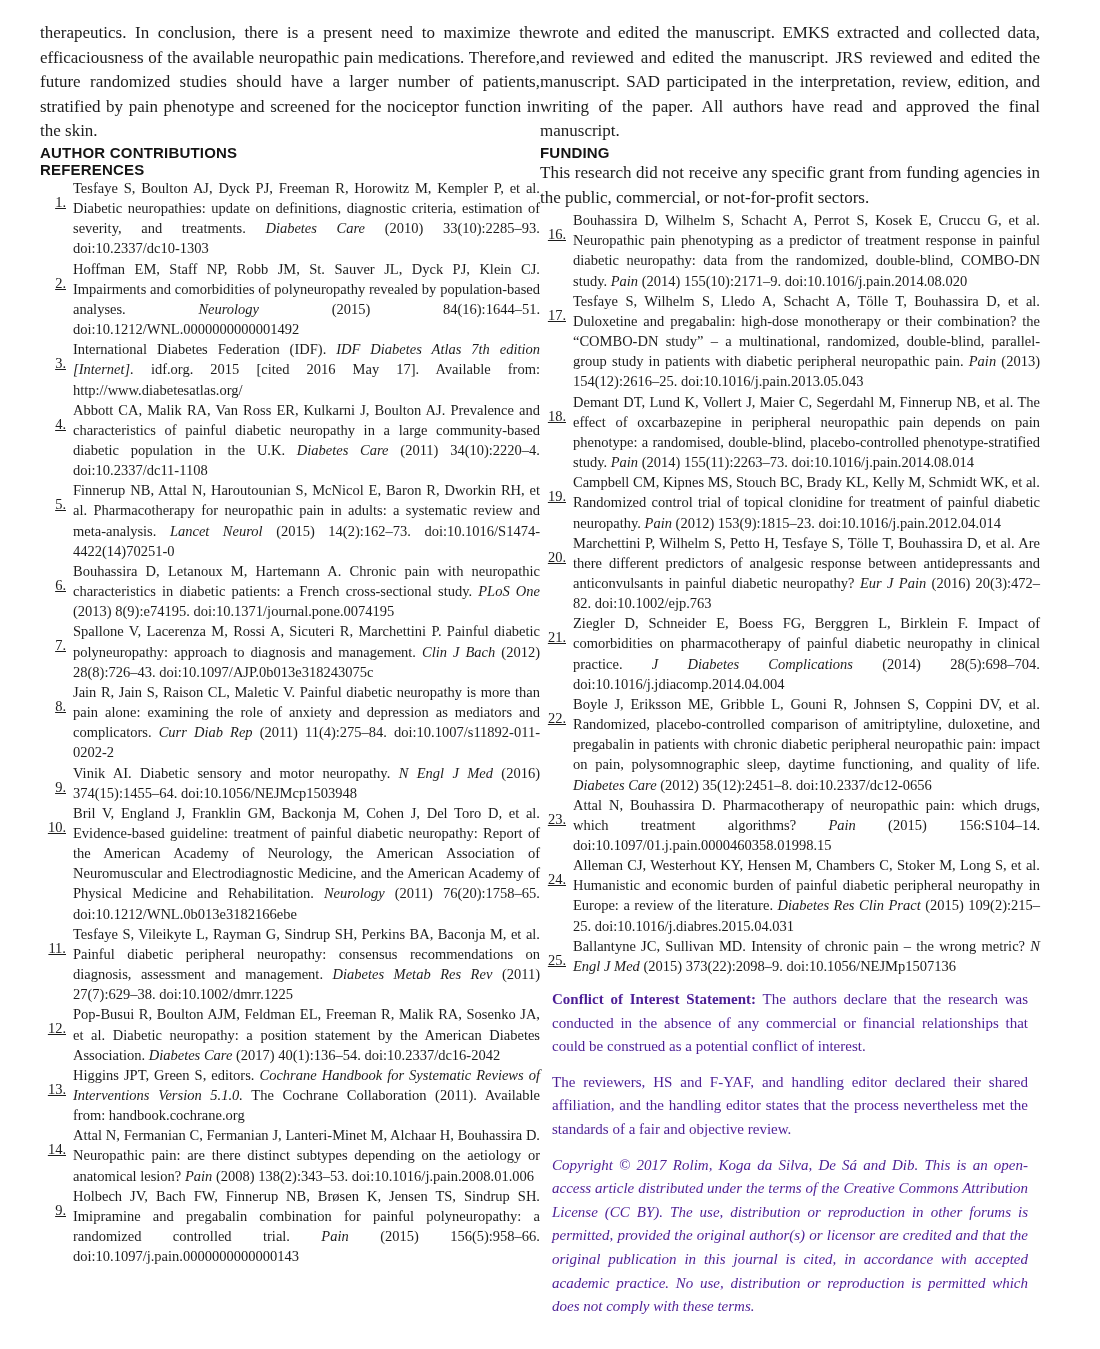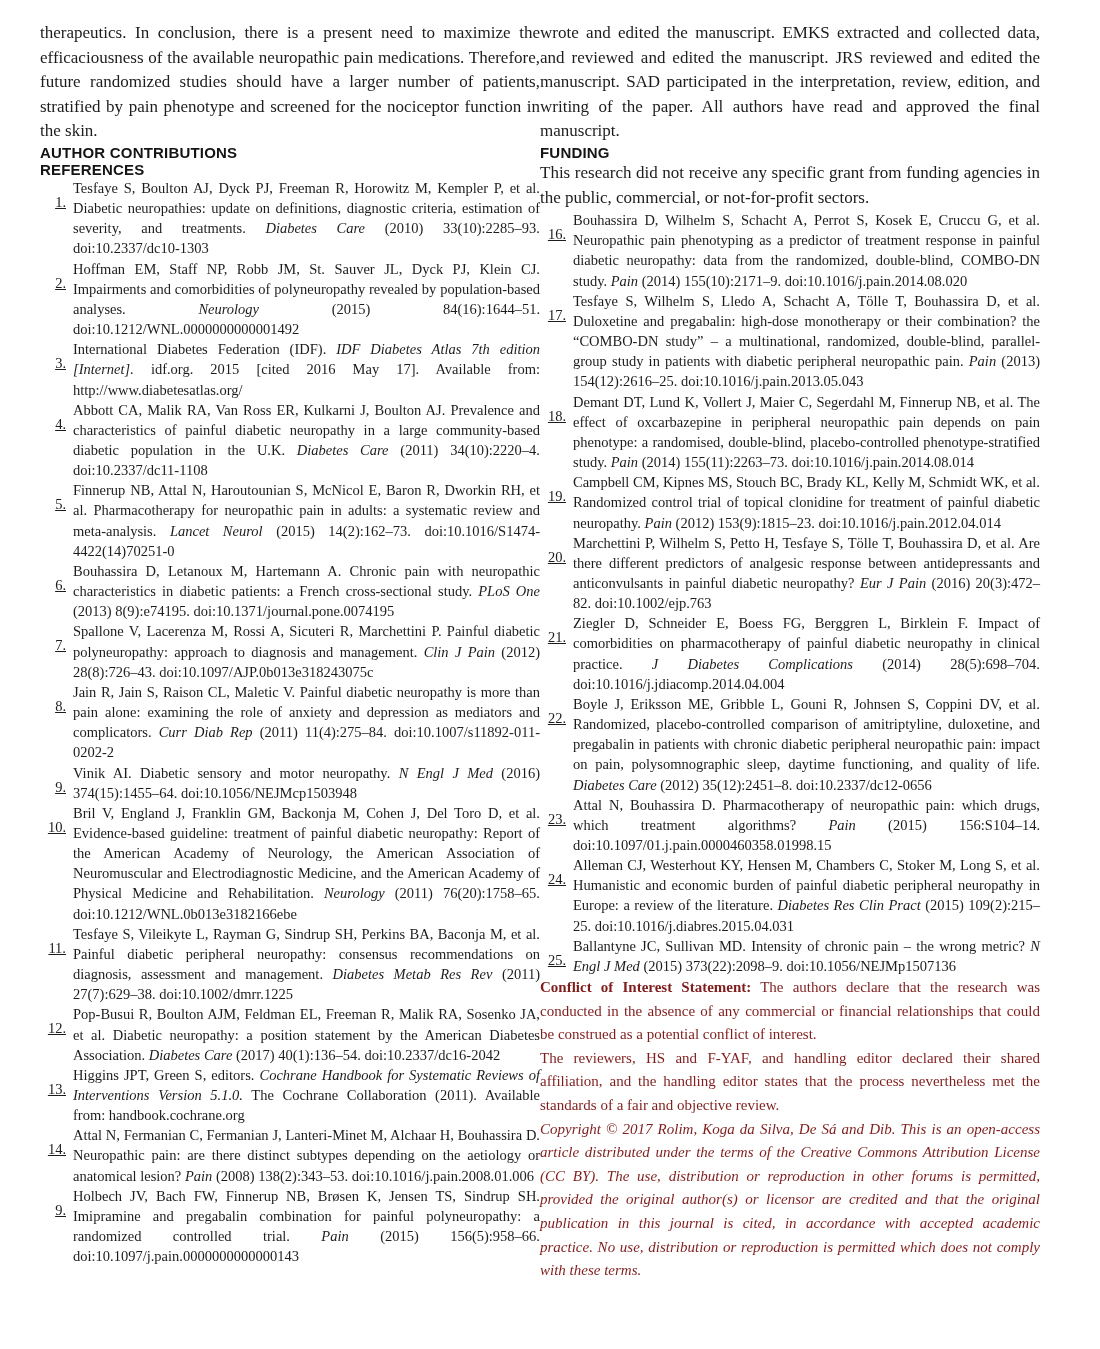--- a/index.html
+++ b/index.html
@@ -57,27 +57,27 @@
     top: 14px;
     width: 26px;
     text-align: right;
     text-decoration: underline;
   }
   .refs-heading { margin-top: 46px; }
   .refs-list-left { margin-top: 17px; }
   .refs-list-right { margin-top: 50px; }
 
   p.note-text {
-    margin: 0;
+    margin: 12px;
     font-family: "Liberation Serif", serif;
     font-size: 15px;
     line-height: 23.6px;
     text-align: justify;
     hyphens: auto;
-    color: #7f1d1d;
+    color: #4c1d95;
   }
   .note-conflict { margin-top: 33px; }
   .note-reviewers { margin-top: 22px; }
   .note-copyright { margin-top: 24px; font-style: italic; }
   b.note-label { font-weight: 700; }
 </style>
 </head>
 <body>
 
 <div class="page">
@@ -91,21 +91,21 @@
 
       <h2 class="section-heading refs-heading">REFERENCES</h2>
 
       <ol class="ref-list refs-list-left">
           <li class="ref"><span class="ref-num">1.</span><span class="ref-text"><span>Tesfaye S, Boulton AJ, Dyck PJ, Freeman R, Horowitz M, Kempler P, et al. Diabetic neuropathies: update on definitions, diagnostic criteria, estimation of severity, and treatments. </span><i>Diabetes Care</i><span> (2010) 33(10):2285–93. doi:10.2337/dc10-1303</span></span></li>
           <li class="ref"><span class="ref-num">2.</span><span class="ref-text"><span>Hoffman EM, Staff NP, Robb JM, St. Sauver JL, Dyck PJ, Klein CJ. Impairments and comorbidities of polyneuropathy revealed by population-based analyses. </span><i>Neurology</i><span> (2015) 84(16):1644–51. doi:10.1212/WNL.0000000000001492</span></span></li>
           <li class="ref"><span class="ref-num">3.</span><span class="ref-text"><span>International Diabetes Federation (IDF). </span><i>IDF Diabetes Atlas 7th edition [Internet].</i><span> idf.org. 2015 [cited 2016 May 17]. Available from: http://www.diabetesatlas.org/</span></span></li>
           <li class="ref"><span class="ref-num">4.</span><span class="ref-text"><span>Abbott CA, Malik RA, Van Ross ER, Kulkarni J, Boulton AJ. Prevalence and characteristics of painful diabetic neuropathy in a large community-based diabetic population in the U.K. </span><i>Diabetes Care</i><span> (2011) 34(10):2220–4. doi:10.2337/dc11-1108</span></span></li>
           <li class="ref"><span class="ref-num">5.</span><span class="ref-text"><span>Finnerup NB, Attal N, Haroutounian S, McNicol E, Baron R, Dworkin RH, et al. Pharmacotherapy for neuropathic pain in adults: a systematic review and meta-analysis. </span><i>Lancet Neurol</i><span> (2015) 14(2):162–73. doi:10.1016/S1474-4422(14)70251-0</span></span></li>
           <li class="ref"><span class="ref-num">6.</span><span class="ref-text"><span>Bouhassira D, Letanoux M, Hartemann A. Chronic pain with neuropathic characteristics in diabetic patients: a French cross-sectional study. </span><i>PLoS One</i><span> (2013) 8(9):e74195. doi:10.1371/journal.pone.0074195</span></span></li>
-          <li class="ref"><span class="ref-num">7.</span><span class="ref-text"><span>Spallone V, Lacerenza M, Rossi A, Sicuteri R, Marchettini P. Painful diabetic polyneuropathy: approach to diagnosis and management. </span><i>Clin J Pain</i><span> (2012) 28(8):726–43. doi:10.1097/AJP.0b013e318243075c</span></span></li>
+          <li class="ref"><span class="ref-num">7.</span><span class="ref-text"><span>Spallone V, Lacerenza M, Rossi A, Sicuteri R, Marchettini P. Painful diabetic polyneuropathy: approach to diagnosis and management. </span><i>Clin J Bach</i><span> (2012) 28(8):726–43. doi:10.1097/AJP.0b013e318243075c</span></span></li>
           <li class="ref"><span class="ref-num">8.</span><span class="ref-text"><span>Jain R, Jain S, Raison CL, Maletic V. Painful diabetic neuropathy is more than pain alone: examining the role of anxiety and depression as mediators and complicators. </span><i>Curr Diab Rep</i><span> (2011) 11(4):275–84. doi:10.1007/s11892-011-0202-2</span></span></li>
           <li class="ref"><span class="ref-num">9.</span><span class="ref-text"><span>Vinik AI. Diabetic sensory and motor neuropathy. </span><i>N Engl J Med</i><span> (2016) 374(15):1455–64. doi:10.1056/NEJMcp1503948</span></span></li>
           <li class="ref"><span class="ref-num">10.</span><span class="ref-text"><span>Bril V, England J, Franklin GM, Backonja M, Cohen J, Del Toro D, et al. Evidence-based guideline: treatment of painful diabetic neuropathy: Report of the American Academy of Neurology, the American Association of Neuromuscular and Electrodiagnostic Medicine, and the American Academy of Physical Medicine and Rehabilitation. </span><i>Neurology</i><span> (2011) 76(20):1758–65. doi:10.1212/WNL.0b013e3182166ebe</span></span></li>
           <li class="ref"><span class="ref-num">11.</span><span class="ref-text"><span>Tesfaye S, Vileikyte L, Rayman G, Sindrup SH, Perkins BA, Baconja M, et al. Painful diabetic peripheral neuropathy: consensus recommendations on diagnosis, assessment and management. </span><i>Diabetes Metab Res Rev</i><span> (2011) 27(7):629–38. doi:10.1002/dmrr.1225</span></span></li>
           <li class="ref"><span class="ref-num">12.</span><span class="ref-text"><span>Pop-Busui R, Boulton AJM, Feldman EL, Freeman R, Malik RA, Sosenko JA, et al. Diabetic neuropathy: a position statement by the American Diabetes Association. </span><i>Diabetes Care</i><span> (2017) 40(1):136–54. doi:10.2337/dc16-2042</span></span></li>
           <li class="ref"><span class="ref-num">13.</span><span class="ref-text"><span>Higgins JPT, Green S, editors. </span><i>Cochrane Handbook for Systematic Reviews of Interventions Version 5.1.0.</i><span> The Cochrane Collaboration (2011). Available from: handbook.cochrane.org</span></span></li>
           <li class="ref"><span class="ref-num">14.</span><span class="ref-text"><span>Attal N, Fermanian C, Fermanian J, Lanteri-Minet M, Alchaar H, Bouhassira D. Neuropathic pain: are there distinct subtypes depending on the aetiology or anatomical lesion? </span><i>Pain</i><span> (2008) 138(2):343–53. doi:10.1016/j.pain.2008.01.006</span></span></li>
           <li class="ref"><span class="ref-num">9.</span><span class="ref-text"><span>Holbech JV, Bach FW, Finnerup NB, Brøsen K, Jensen TS, Sindrup SH. Imipramine and pregabalin combination for painful polyneuropathy: a randomized controlled trial. </span><i>Pain</i><span> (2015) 156(5):958–66. doi:10.1097/j.pain.0000000000000143</span></span></li>
         </ol>
     </div>

